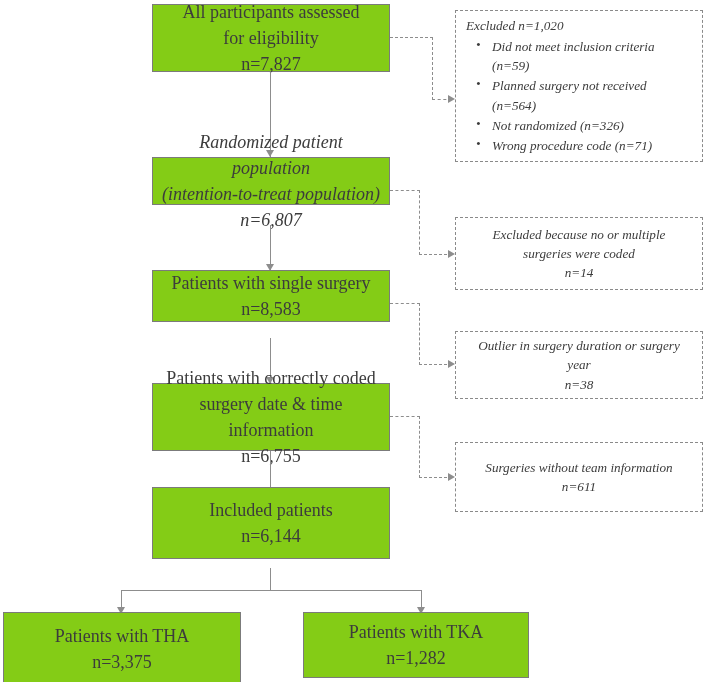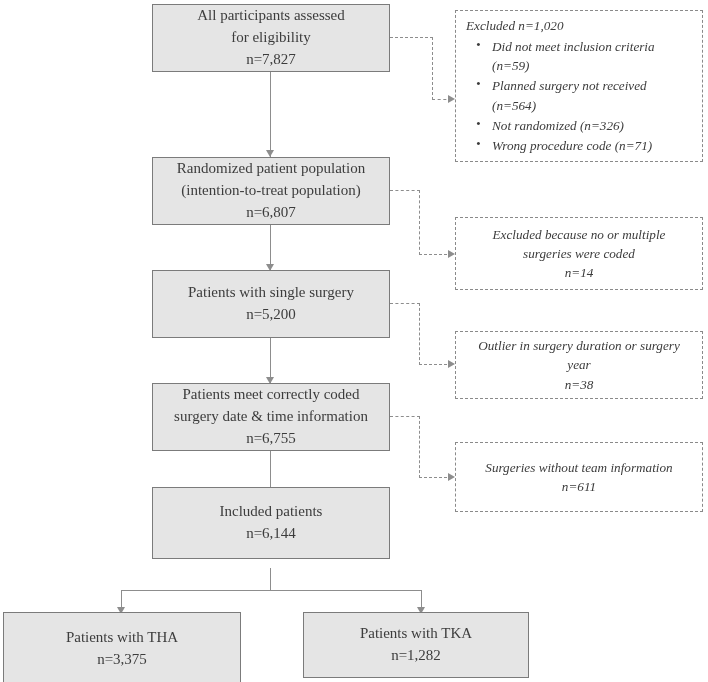--- a/index.html
+++ b/index.html
@@ -15,26 +15,26 @@
     position: relative;
     width: 708px;
     height: 682px;
     background: #ffffff;
     overflow: hidden;
   }
   .box {
     position: absolute;
     box-sizing: border-box;
     border: 1.5px solid #7b7b7b;
-    background: #e5e5e5;
+    background: #84cc16;
     display: flex;
     align-items: center;
     justify-content: center;
     text-align: center;
-    font-size: 15px;
+    font-size: 18px;
     line-height: 1.45;
     color: #3c3c3c;
   }
   .box .inner { padding: 2px 8px; width: 100%; }
   .dbox {
     position: absolute;
     box-sizing: border-box;
     border: 1.6px dashed #8a8a8a;
     background: #ffffff;
     font-size: 13.2px;
@@ -124,21 +124,21 @@
       <div>Excluded n=1,020</div>
       <ul class="bullets">
         <li>Did not meet inclusion criteria (n=59)</li>
         <li>Planned surgery not received (n=564)</li>
         <li>Not randomized (n=326)</li>
         <li>Wrong procedure code (n=71)</li>
       </ul>
     </div>
   </div>
 
-  <div class="box" style="left:152px; top:157px; width:238px; height:68px;">
+  <div class="box" style="left:152px; top:157px; width:238px; height:48px;font-style:italic;">
     <div class="inner">
       <div>Randomized patient population</div>
       <div>(intention-to-treat population)</div>
       <div>n=6,807</div>
     </div>
   </div>
 
   <div class="vline" style="left:270px; top:225px; height:45px;"></div>
   <div class="arrowdown" style="left:266px; top:264px;"></div>
 
@@ -148,24 +148,24 @@
   <div class="arrowright" style="left:448px; top:250px;"></div>
 
   <div class="dbox center" style="left:455px; top:217px; width:248px; height:73px;">
     <div class="inner">
       <div>Excluded because no or multiple</div>
       <div>surgeries were coded</div>
       <div>n=14</div>
     </div>
   </div>
 
-  <div class="box" style="left:152px; top:270px; width:238px; height:68px;">
+  <div class="box" style="left:152px; top:270px; width:238px; height:52px;">
     <div class="inner">
       <div>Patients with single surgery</div>
-      <div>n=5,200</div>
+      <div>n=8,583</div>
     </div>
   </div>
 
   <div class="vline" style="left:270px; top:338px; height:45px;"></div>
   <div class="arrowdown" style="left:266px; top:377px;"></div>
 
   <div class="dash-h" style="left:390px; top:303px; width:30px;"></div>
   <div class="dash-v" style="left:419px; top:303px; height:62px;"></div>
   <div class="dash-h" style="left:419px; top:364px; width:33px;"></div>
   <div class="arrowright" style="left:448px; top:360px;"></div>
@@ -173,21 +173,21 @@
   <div class="dbox center" style="left:455px; top:331px; width:248px; height:68px;">
     <div class="inner">
       <div>Outlier in surgery duration or surgery</div>
       <div>year</div>
       <div>n=38</div>
     </div>
   </div>
 
   <div class="box" style="left:152px; top:383px; width:238px; height:68px;">
     <div class="inner">
-      <div>Patients meet correctly coded</div>
+      <div>Patients with correctly coded</div>
       <div>surgery date &amp; time information</div>
       <div>n=6,755</div>
     </div>
   </div>
 
   <div class="vline" style="left:270px; top:451px; height:55px;"></div>
   <div class="arrowdown" style="left:266px; top:499px;"></div>
 
   <div class="dash-h" style="left:390px; top:416px; width:30px;"></div>
   <div class="dash-v" style="left:419px; top:416px; height:62px;"></div>

